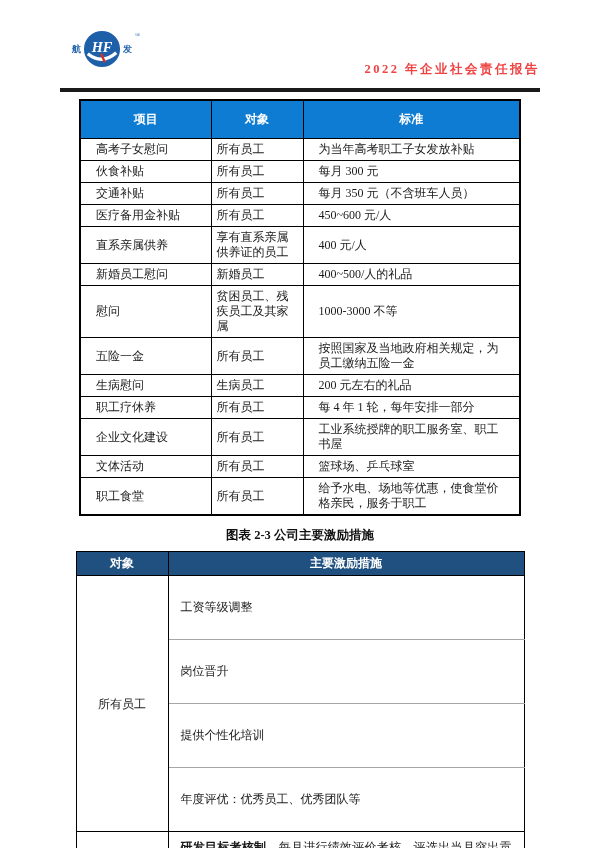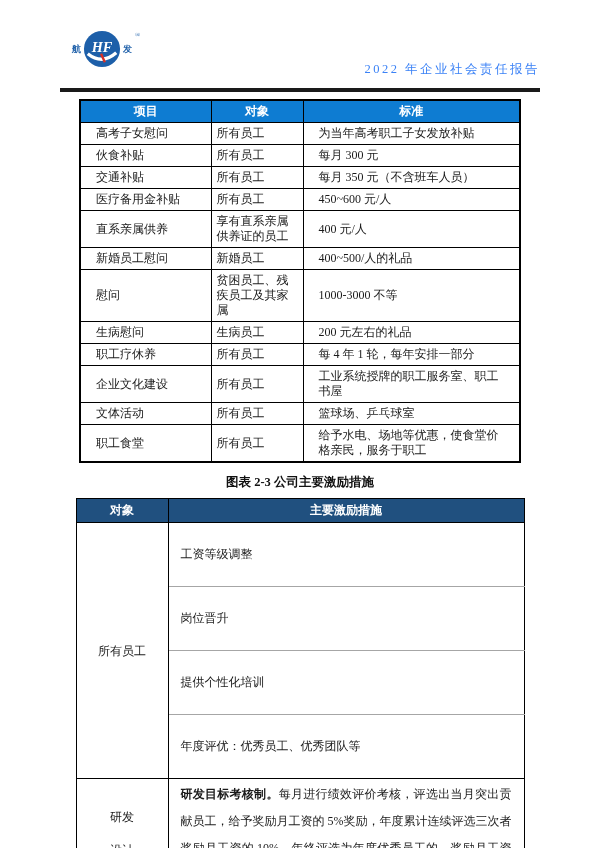--- a/index.html
+++ b/index.html
@@ -27,40 +27,40 @@
   .logo .cjk {
     font-size: 9px; font-weight: bold; color: var(--logo-blue);
     line-height: 1;
   }
   .logo .reg {
     font-size: 7px; color: var(--logo-blue);
     position: relative; top: -14px; left: 1px;
   }
   .hdr-title {
     position: absolute; right: 0; bottom: 10px;
-    font-size: 12.5px; font-weight: normal; letter-spacing: 2.5px;
-    color: #3b82f6;
+    font-size: 12.5px; font-weight: bold; letter-spacing: 2.5px;
+    color: #ef4444;
     white-space: nowrap;
   }
   .hdr-rule {
     height: 3px;
     border-top: 1px solid #1a1a1a;
     border-bottom: 3px solid #1a1a1a;
   }
 
   
   table { border-collapse: collapse; table-layout: fixed; }
   td, th { font-size: 12px; vertical-align: middle; word-break: break-all; }
 
   
   .t1 { width: 440px; margin: 7px auto 0 auto; border: 2px solid #000; }
   .t1 th {
     background: var(--t1-head); color: #fff; font-weight: bold;
     text-align: center; border: 1px solid #000;
-    padding: 3px 4px; line-height: 15px;
+    padding: 11px 4px; line-height: 15px;
   }
   .t1 td {
     border: 1px solid #000;
     padding: 3px 15px; line-height: 15px;
   }
   .t1 td:nth-child(2) { padding: 3px 5px; }
 
   
   .caption {
     margin: 11px 0 7px 0;
@@ -162,20 +162,25 @@
             <td>新婚员工慰问</td>
             <td>新婚员工</td>
             <td>400~500/人的礼品</td>
           </tr>
           <tr>
             <td>慰问</td>
             <td>贫困员工、残疾员工及其家属</td>
             <td>1000-3000 不等</td>
           </tr>
           <tr>
+            <td>五险一金</td>
+            <td>所有员工</td>
+            <td>按照国家及当地政府相关规定，为员工缴纳五险一金</td>
+          </tr>
+          <tr>
             <td>生病慰问</td>
             <td>生病员工</td>
             <td>200 元左右的礼品</td>
           </tr>
           <tr>
             <td>职工疗休养</td>
             <td>所有员工</td>
             <td>每 4 年 1 轮，每年安排一部分</td>
           </tr>
           <tr>

